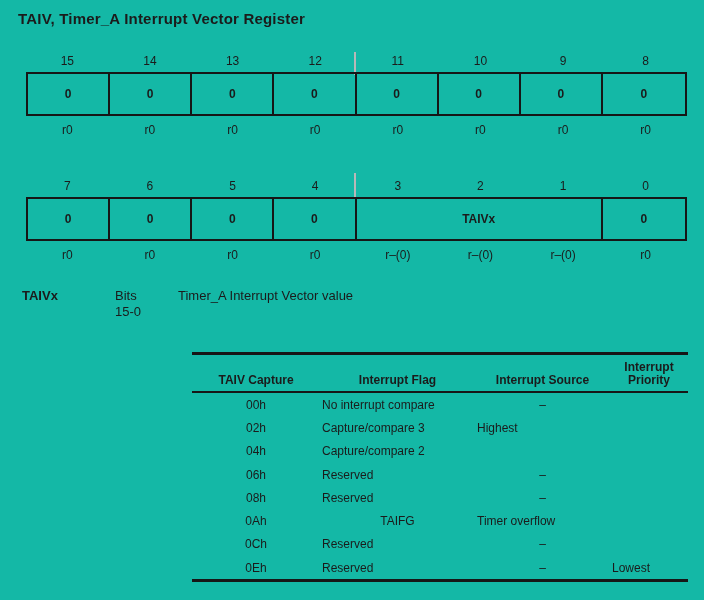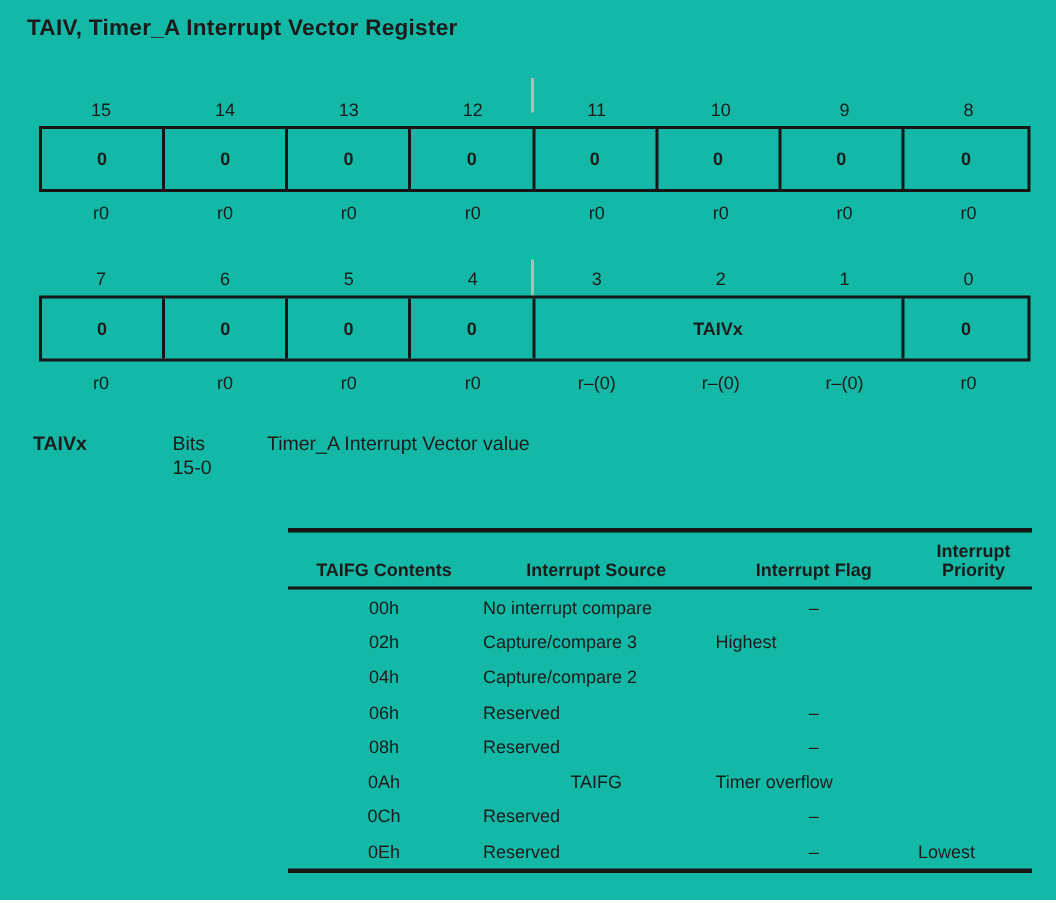--- a/index.html
+++ b/index.html
@@ -6,21 +6,21 @@
   body{width:704px;height:602px;background:#ffffff;font-family:"Liberation Sans",sans-serif;color:#1b1b1b;}
   .page{position:relative;width:704px;height:600px;overflow:hidden;background:#14b8a6;}
 
   .title{position:absolute;left:18px;top:10px;font-size:15px;font-weight:bold;letter-spacing:.2px;}
 
   .tick{position:absolute;width:2px;background:#b8b8b8;}
   .tick1{left:354px;top:52px;height:23px;}
   .tick2{left:354px;top:173px;height:24px;}
 
   .reg{position:absolute;left:26px;width:661px;}
-  .reg1{top:66px;}
+  .reg1{top:54px;}
   .reg2{top:179px;}
   .bits-row,.access-row{display:grid;grid-template-columns:repeat(8,1fr);}
   .bit,.access{text-align:center;font-size:12px;line-height:14px;}
   .bits-row{margin-bottom:4px;}
   .access-row{margin-top:7px;}
   .reg-box{display:grid;grid-template-columns:repeat(8,1fr);height:44px;box-sizing:border-box;border:2px solid #161616;}
   .reg-cell{display:flex;align-items:center;justify-content:center;font-size:12px;font-weight:bold;border-right:2px solid #161616;}
   .reg-cell.last{border-right:none;}
   .reg-cell.span3{grid-column:span 3;}
 
@@ -118,23 +118,23 @@
     <span class="fname">TAIVx</span>
     <span class="fbits">
       <span>Bits</span>
       <span>15-0</span>
     </span>
     <span class="fdesc">Timer_A Interrupt Vector value</span>
   </section>
 
   <section class="ivtable">
     <div class="thead">
-      <div class="th c1">TAIFG Contents</div>
+      <div class="th c1">TAIV Capture</div>
+      <div class="th c3">Interrupt Flag</div>
       <div class="th c2">Interrupt Source</div>
-      <div class="th c3">Interrupt Flag</div>
       <div class="th c4">Interrupt Priority</div>
     </div>
     <div class="tbody">
       <div class="tr">
         <div class="td c1">00h</div>
         <div class="td c2">No interrupt compare</div>
         <div class="td c3">–</div>
         <div class="td c4"></div>
       </div>
       <div class="tr">

